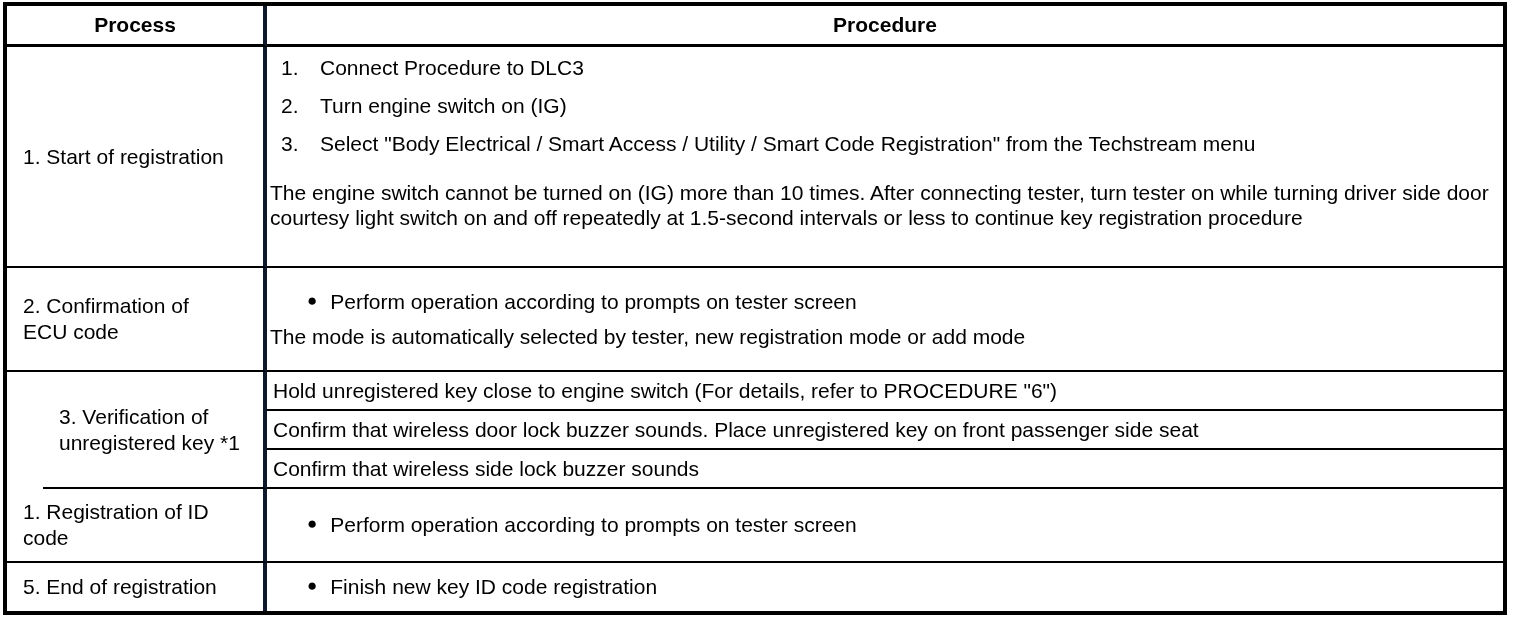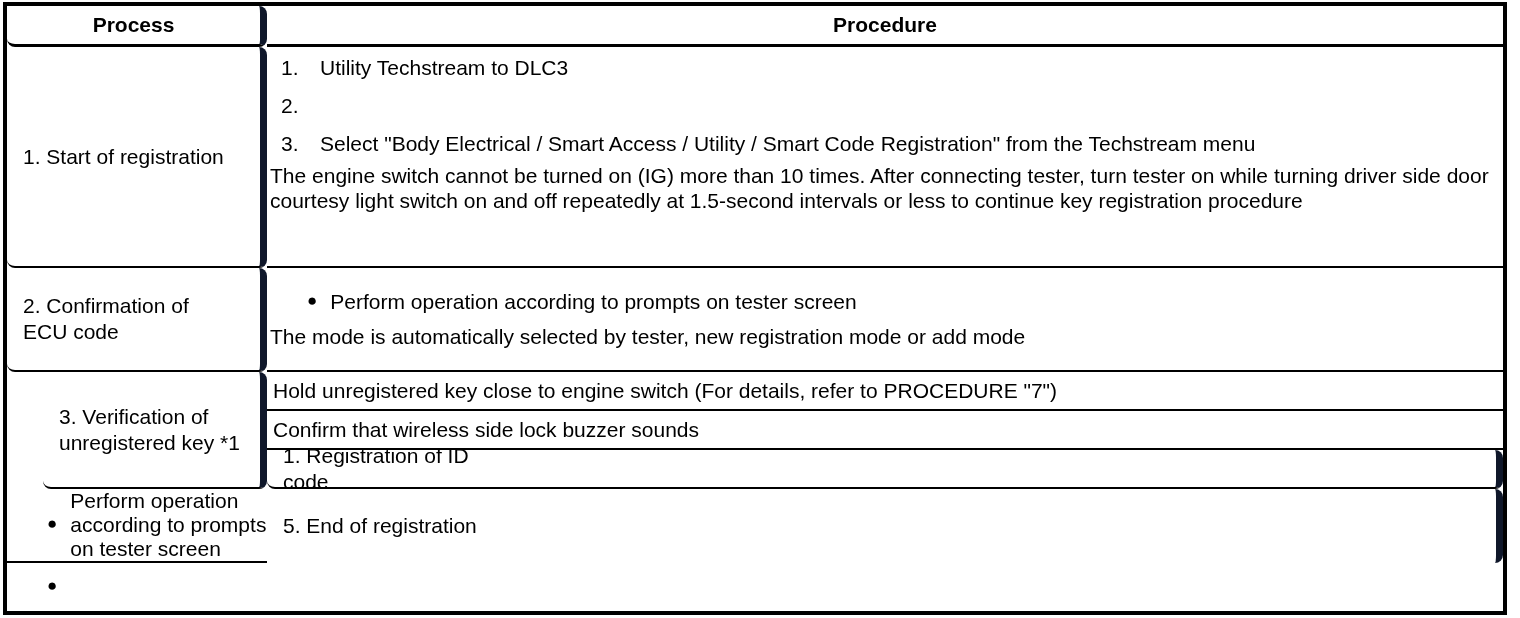--- a/index.html
+++ b/index.html
@@ -14,39 +14,40 @@
     position: absolute;
     left: 3px; top: 2px;
     width: 1504px; height: 613px;
     border: 4px solid #000;
     display: grid;
     grid-template-columns: 260px 1fr;
     grid-template-rows: 41px 221px 104px 39px 39px 39px 74px auto;
     background: #fff;
   }
   .cell { border-bottom: 2px solid #000; font-size: 21px; }
-  .colL { border-right: 7px solid #0f172a; border-radius: 8px; }
+  .colL { border-right: 4px solid #0f172a; }
   .head {
     border-bottom: 3px solid #000;
     font-weight: bold;
     display: flex; align-items: center; justify-content: center;
     font-size: 21px;
   }
   .left {
     display: flex; align-items: center;
     padding: 2px 6px 2px 16px;
     line-height: 26px;
     white-space: pre-line;
   }
   .last { border-bottom: none; text-align: center; }
   
   .proc1 { padding-top: 2px; }
   .step { display: flex; align-items: center; height: 38px; padding-left: 14px; }
   .step .num { width: 39px; }
   .note {
+    margin-top: 17px;
     margin-left: 3px;
     padding-right: 12px;
     line-height: 25px;
   }
   
   .bullet-line { display: flex; align-items: center; padding-left: 40px; }
   .bullet {
     font-size: 17px;
     margin-right: 13px;
     position: relative; top: -1px;
@@ -66,24 +67,25 @@
 <div class="tbl">
 
   <div class="cell head colL">Process</div>
   <div class="cell head">Procedure</div>
 
   <div class="cell left colL">1. Start of registration</div>
   <div class="cell proc1">
     <div class="steps">
       <div class="step">
         <span class="num">1.</span>
-        <span>Utility Techstream to DLC3</span>
+        <span>Connect Procedure to DLC3</span>
       </div>
       <div class="step">
         <span class="num">2.</span>
+        <span>Turn engine switch on (IG)</span>
       </div>
       <div class="step">
         <span class="num">3.</span>
         <span>Select "Body Electrical / Smart Access / Utility / Smart Code Registration" from the Techstream menu</span>
       </div>
     </div>
     <div class="note">The engine switch cannot be turned on (IG) more than 10 times. After connecting tester, turn tester on while turning driver side door courtesy light switch on and off repeatedly at 1.5-second intervals or less to continue key registration procedure</div>
   </div>
 
   <div class="cell left colL">2. Confirmation of
@@ -91,32 +93,34 @@
   <div class="cell proc2">
     <div class="bullet-line">
       <span class="bullet">●</span>
       <span>Perform operation according to prompts on tester screen</span>
     </div>
     <div class="note">The mode is automatically selected by tester, new registration mode or add mode</div>
   </div>
 
   <div class="cell left colL span3">3. Verification of
 unregistered key *1</div>
-  <div class="cell subrow">Hold unregistered key close to engine switch (For details, refer to PROCEDURE "7")</div>
+  <div class="cell subrow">Hold unregistered key close to engine switch (For details, refer to PROCEDURE "6")</div>
+  <div class="cell subrow">Confirm that wireless door lock buzzer sounds. Place unregistered key on front passenger side seat</div>
   <div class="cell subrow">Confirm that wireless side lock buzzer sounds</div>
 
   <div class="cell left colL">1. Registration of ID
 code</div>
   <div class="cell proc-center">
     <div class="bullet-line">
       <span class="bullet">●</span>
       <span>Perform operation according to prompts on tester screen</span>
     </div>
   </div>
 
   <div class="cell left colL last">5. End of registration</div>
   <div class="cell proc-center last">
     <div class="bullet-line">
       <span class="bullet">●</span>
+      <span>Finish new key ID code registration</span>
     </div>
   </div>
 
 </div>
 
 </body></html>

